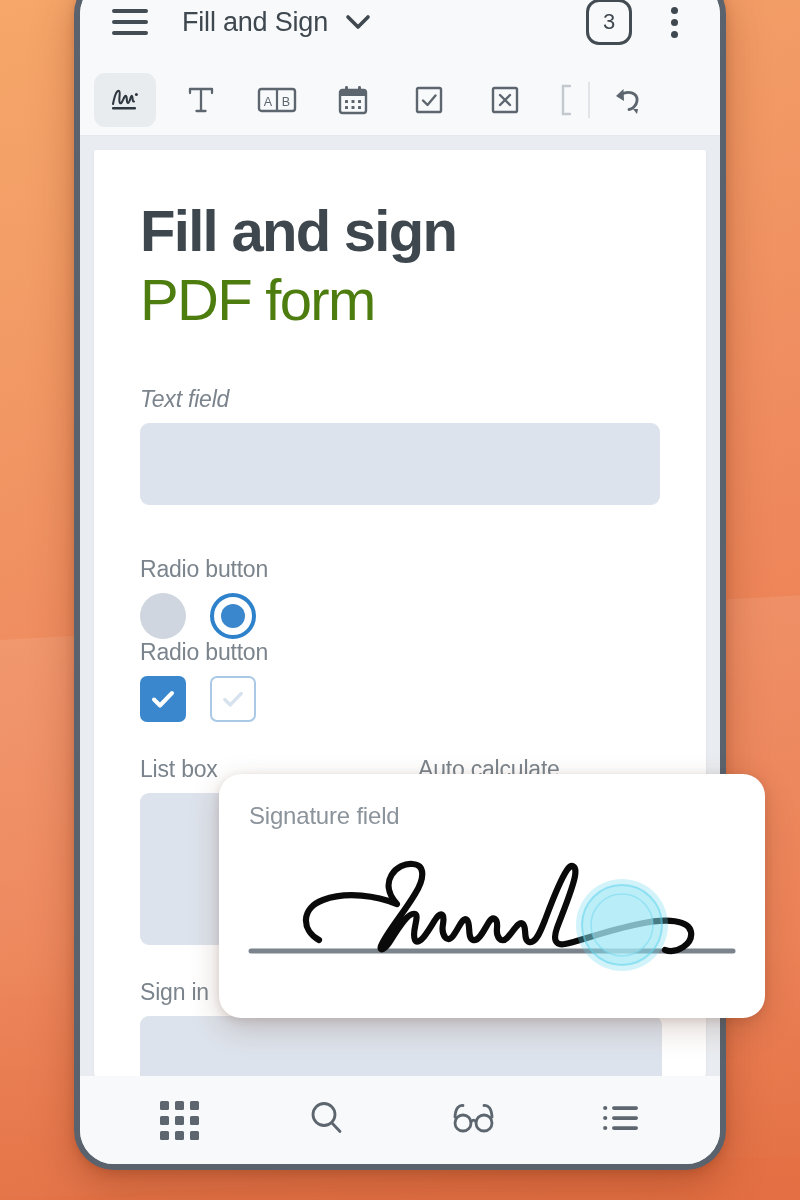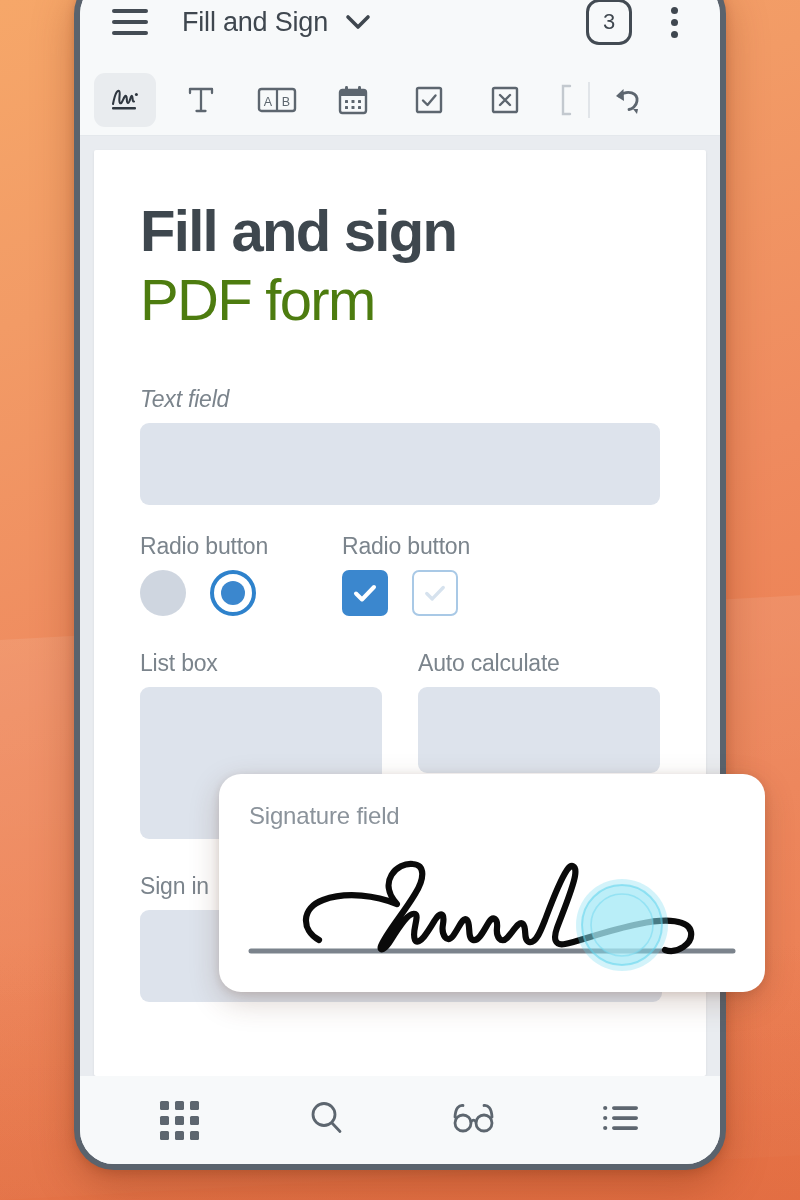--- a/index.html
+++ b/index.html
@@ -102,21 +102,21 @@
   h2#form-subtitle {
     font-size:58px; font-weight:400; color:#4d7c0f; letter-spacing:-1.7px; line-height:1.08;
     margin-top:8px;
   }
   .fieldlabel { font-size:23px; color:#7b848c; margin-bottom:10px; letter-spacing:-.2px; }
   .fillbox { background:#dde3ec; border-radius:9px; }
 
   #text-field-group { margin-top:54px;font-style:italic; }
   #text-field-box { height:82px; }
 
-  #choice-row { margin-top:28px; display:flex; align-items:flex-start; }
+  #choice-row { margin-top:51px; display:flex; align-items:flex-start;flex-direction:column; }
   .choice-col { }
   #radio-col-1 { width:202px; }
   #radio-col-2 { width:186px; }
   .ctrl-row { display:flex; align-items:center; gap:24px; margin-top:10px; }
   .radio-empty { width:46px; height:46px; border-radius:50%; background:#cfd6e0; }
   .radio-on {
     width:46px; height:46px; border-radius:50%; border:4px solid #2e82cc;
     display:flex; align-items:center; justify-content:center; background:#fff;
   }
   .radio-on i { width:24px; height:24px; border-radius:50%; background:#3b87ce; display:block; }
@@ -148,21 +148,21 @@
     height:88px; flex:0 0 88px; background:#f7f9fa;
     display:flex; align-items:center; justify-content:space-around;
     padding:0 26px; position:relative; z-index:3;
   }
   .navbtn { width:74px; height:60px; display:flex; align-items:center; justify-content:center; cursor:pointer; }
   .griddots { display:grid; grid-template-columns:repeat(3,9px); grid-template-rows:repeat(3,9px); gap:6px; }
   .griddots i { background:#5d666f; border-radius:1.5px; display:block; }
 
   
   #sig-card {
-    position:absolute; left:219px; top:774px; width:546px; height:218px;
+    position:absolute; left:219px; top:774px; width:546px; height:244px;
     background:#ffffff; border-radius:22px;
     box-shadow:0 10px 30px rgba(90,50,30,.22), 0 2px 8px rgba(90,50,30,.14);
     z-index:20;
     padding:28px 30px 0 30px;
   }
   #sig-label { font-size:24px; color:#8b939b; letter-spacing:-.2px; }
   #sig-canvas { position:absolute; left:0; top:46px; width:546px; height:172px; }
   #sig-ripple {
     position:absolute; left:574px; top:877px; width:96px; height:96px; z-index:21;
     pointer-events:none;

